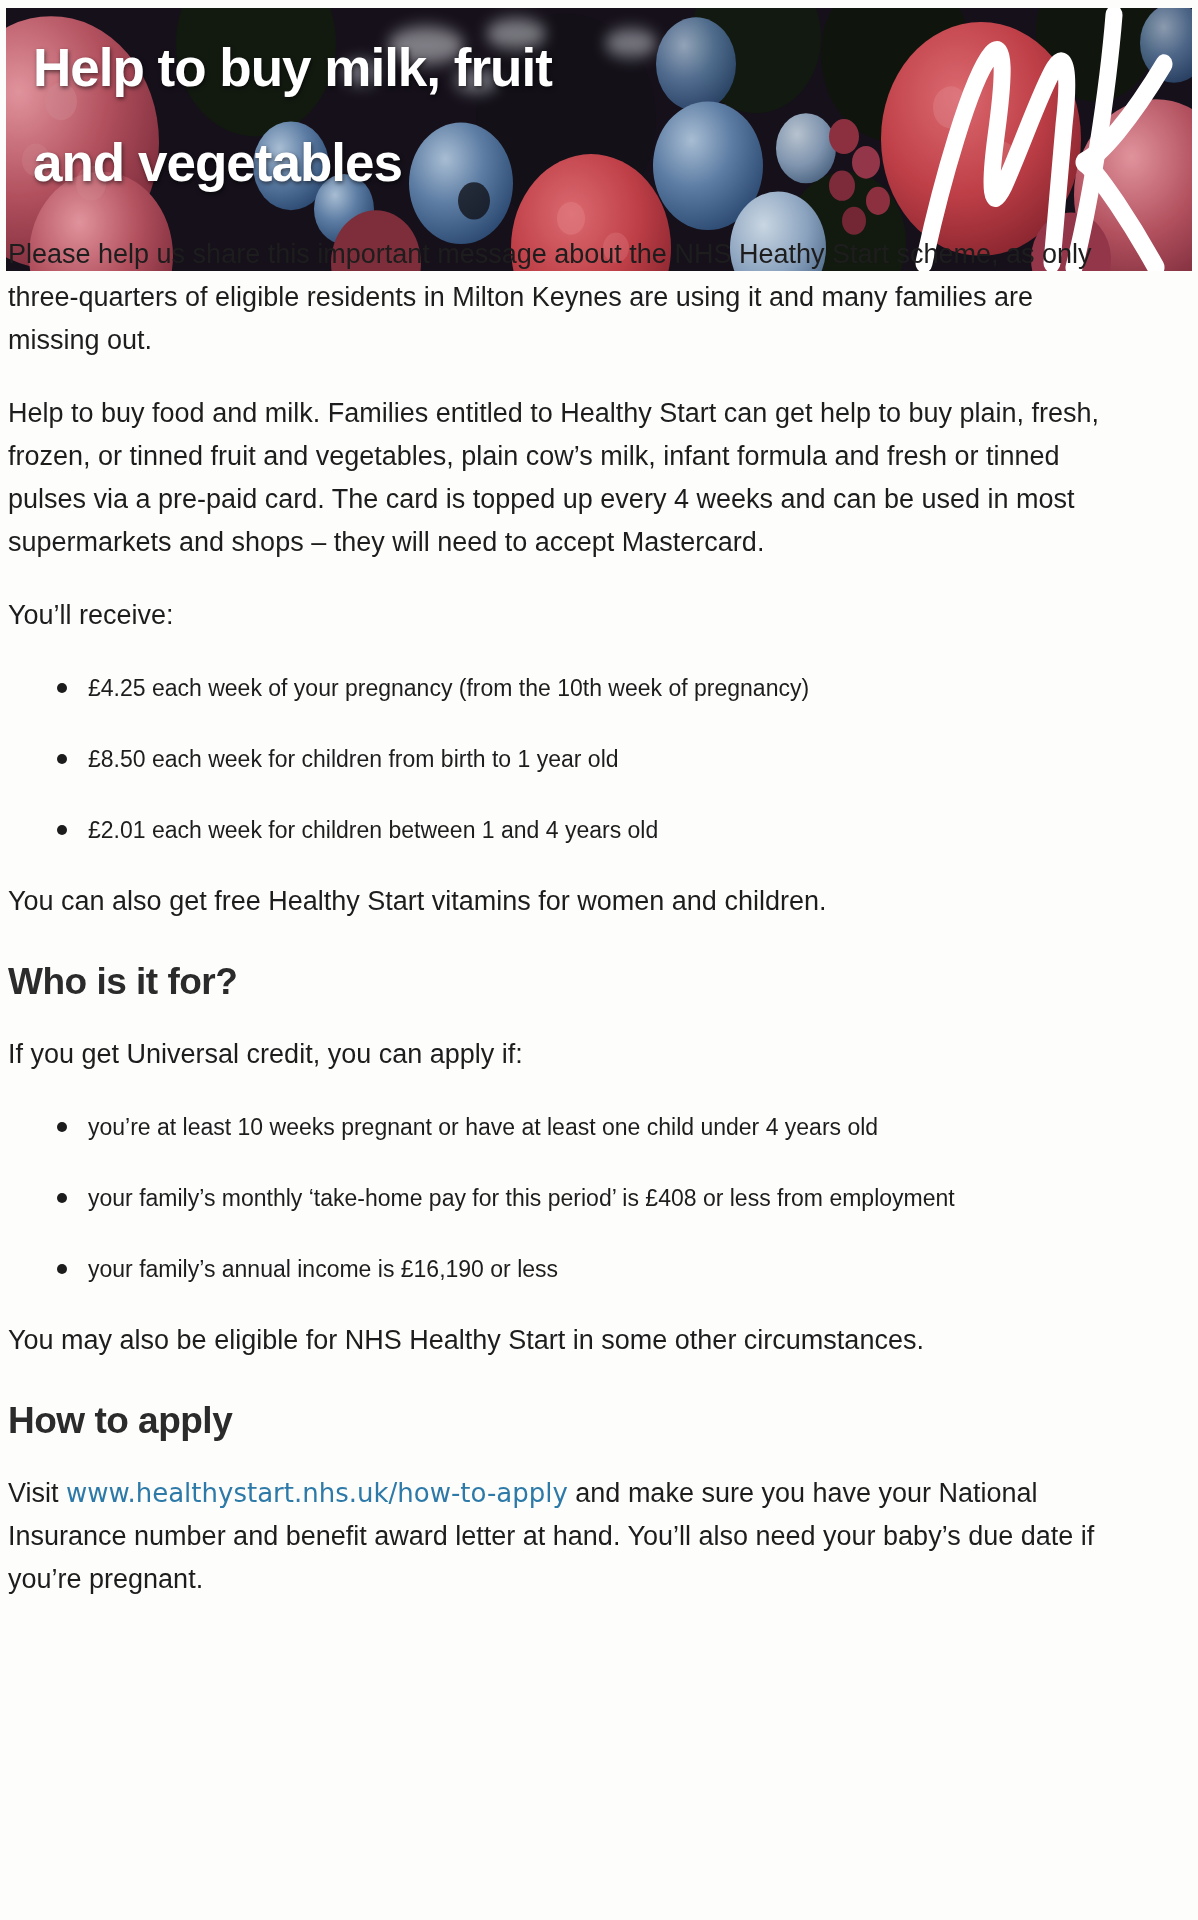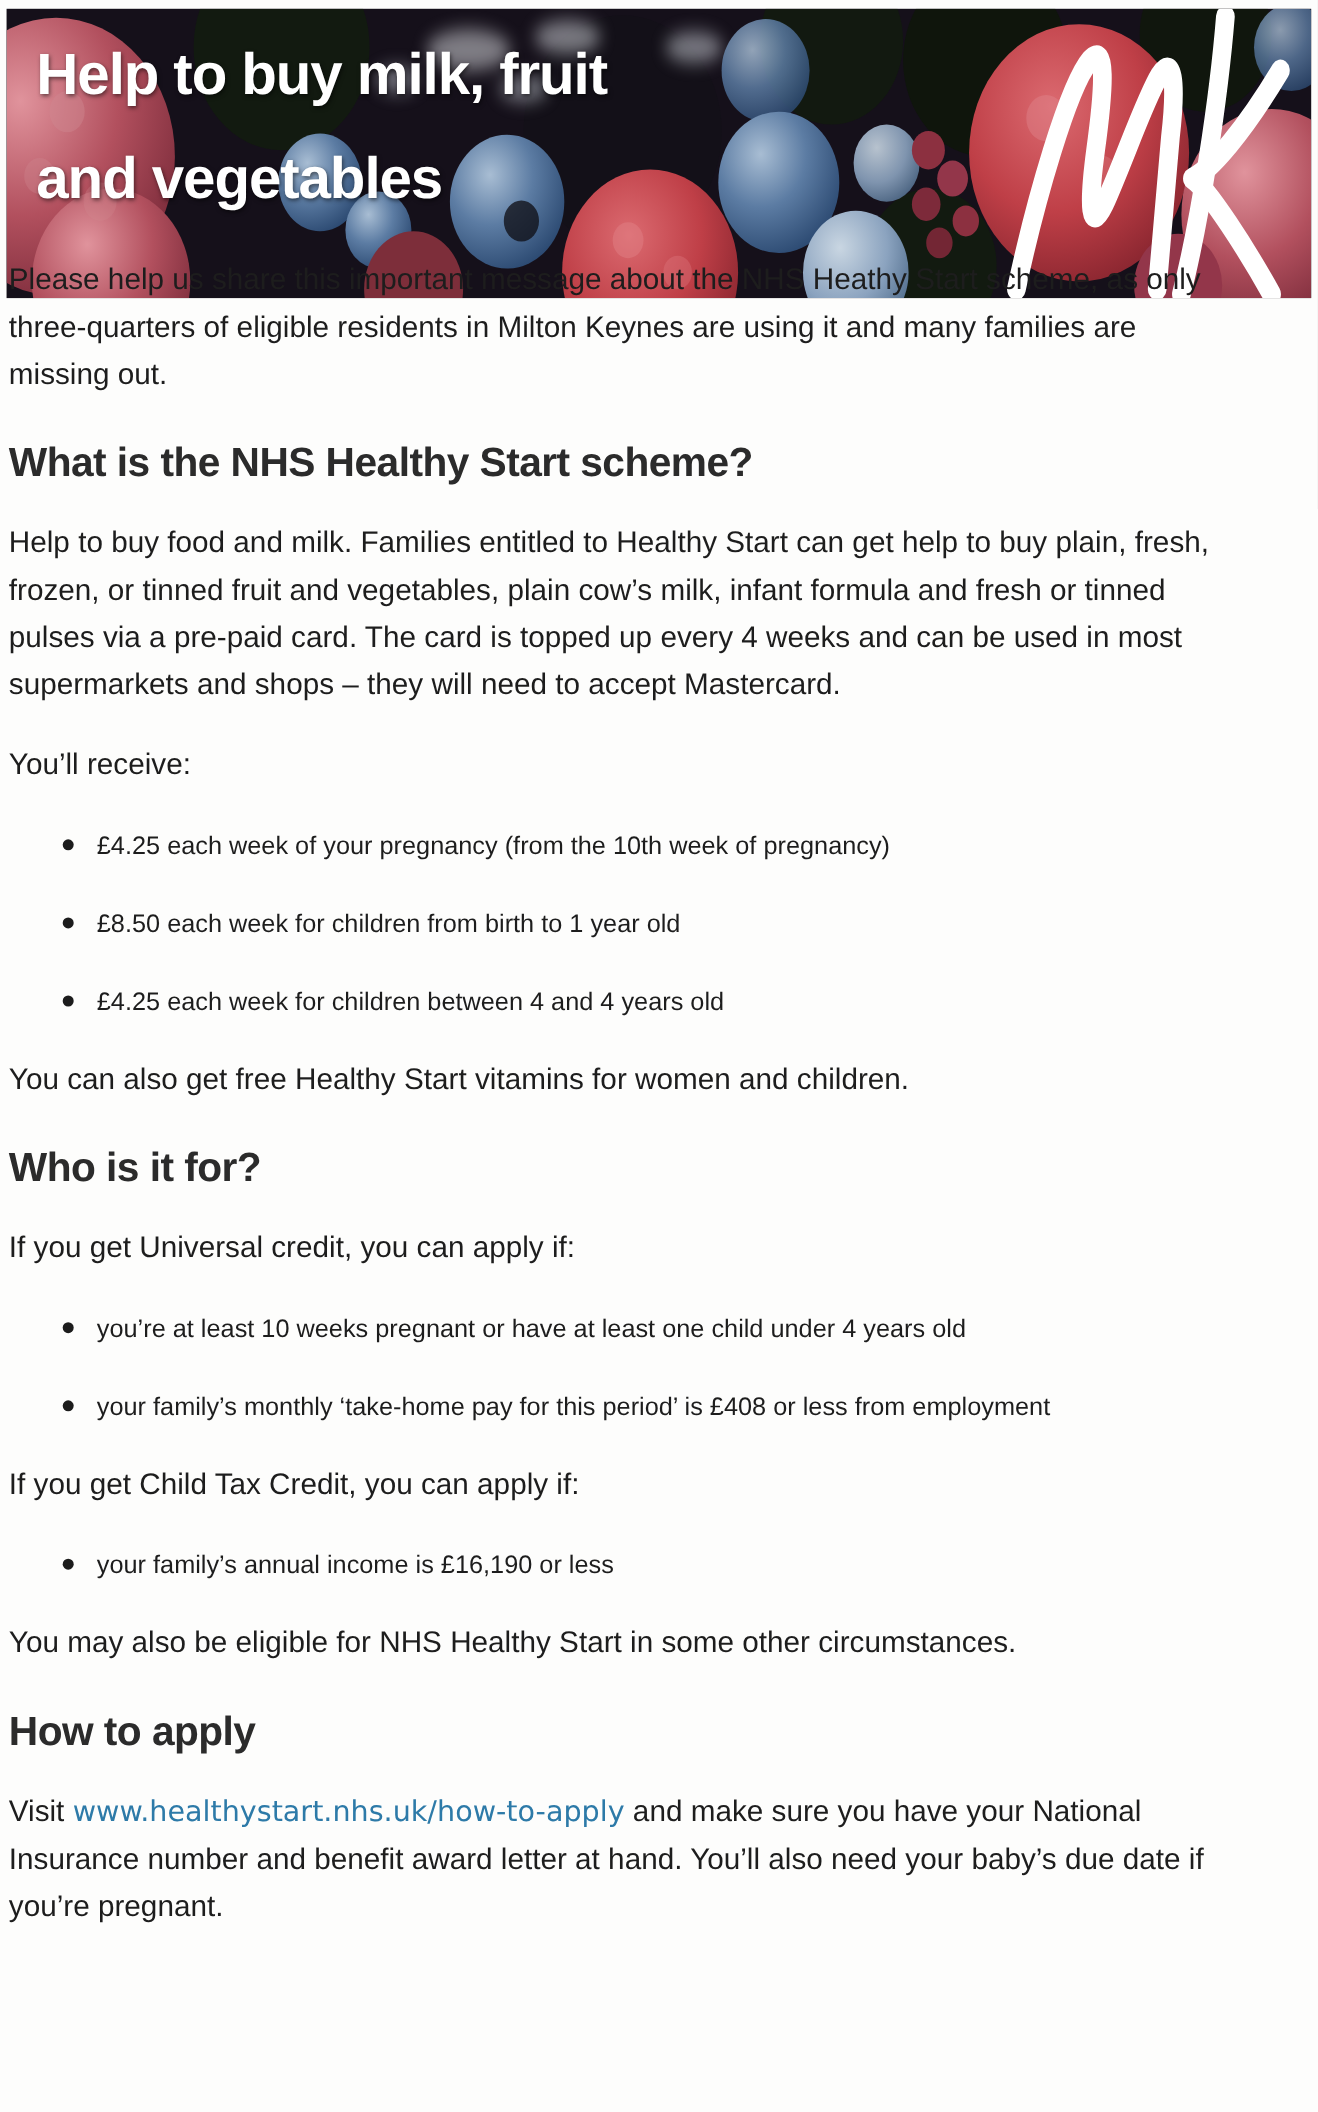--- a/index.html
+++ b/index.html
@@ -150,59 +150,57 @@
     <div class="hero-title">
       <span>Help to buy milk, fruit</span>
       <span>and vegetables</span>
     </div>
   </div>
 
   <div class="content">
 
     <p class="body intro">Please help us share this important message about the NHS Heathy Start scheme, as only three-quarters of eligible residents in Milton Keynes are using it and many families are missing out.</p>
 
-    <h2 class="heading">What is the NHS Healthy Start scheme?</h2>
 
     <p class="body">Help to buy food and milk. Families entitled to Healthy Start can get help to buy plain, fresh, frozen, or tinned fruit and vegetables, plain cow’s milk, infant formula and fresh or tinned pulses via a pre-paid card. The card is topped up every 4 weeks and can be used in most supermarkets and shops – they will need to accept Mastercard.</p>
 
     <p class="body">You’ll receive:</p>
 
     <ul class="bullets">
       <li>
         <span class="dot"></span>
         <span>£4.25 each week of your pregnancy (from the 10th week of pregnancy)</span>
       </li>
       <li>
         <span class="dot"></span>
         <span>£8.50 each week for children from birth to 1 year old</span>
       </li>
       <li>
         <span class="dot"></span>
-        <span>£4.25 each week for children between 4 and 4 years old</span>
+        <span>£2.01 each week for children between 1 and 4 years old</span>
       </li>
     </ul>
 
     <p class="body">You can also get free Healthy Start vitamins for women and children.</p>
 
     <h2 class="heading tight-top">Who is it for?</h2>
 
     <p class="body">If you get Universal credit, you can apply if:</p>
 
     <ul class="bullets">
       <li>
         <span class="dot"></span>
         <span>you’re at least 10 weeks pregnant or have at least one child under 4 years old</span>
       </li>
       <li>
         <span class="dot"></span>
         <span>your family’s monthly ‘take-home pay for this period’ is £408 or less from employment</span>
       </li>
     </ul>
 
-    <p class="body">If you get Child Tax Credit, you can apply if:</p>
 
     <ul class="bullets">
       <li>
         <span class="dot"></span>
         <span>your family’s annual income is £16,190 or less</span>
       </li>
     </ul>
 
     <p class="body">You may also be eligible for NHS Healthy Start in some other circumstances.</p>
 

